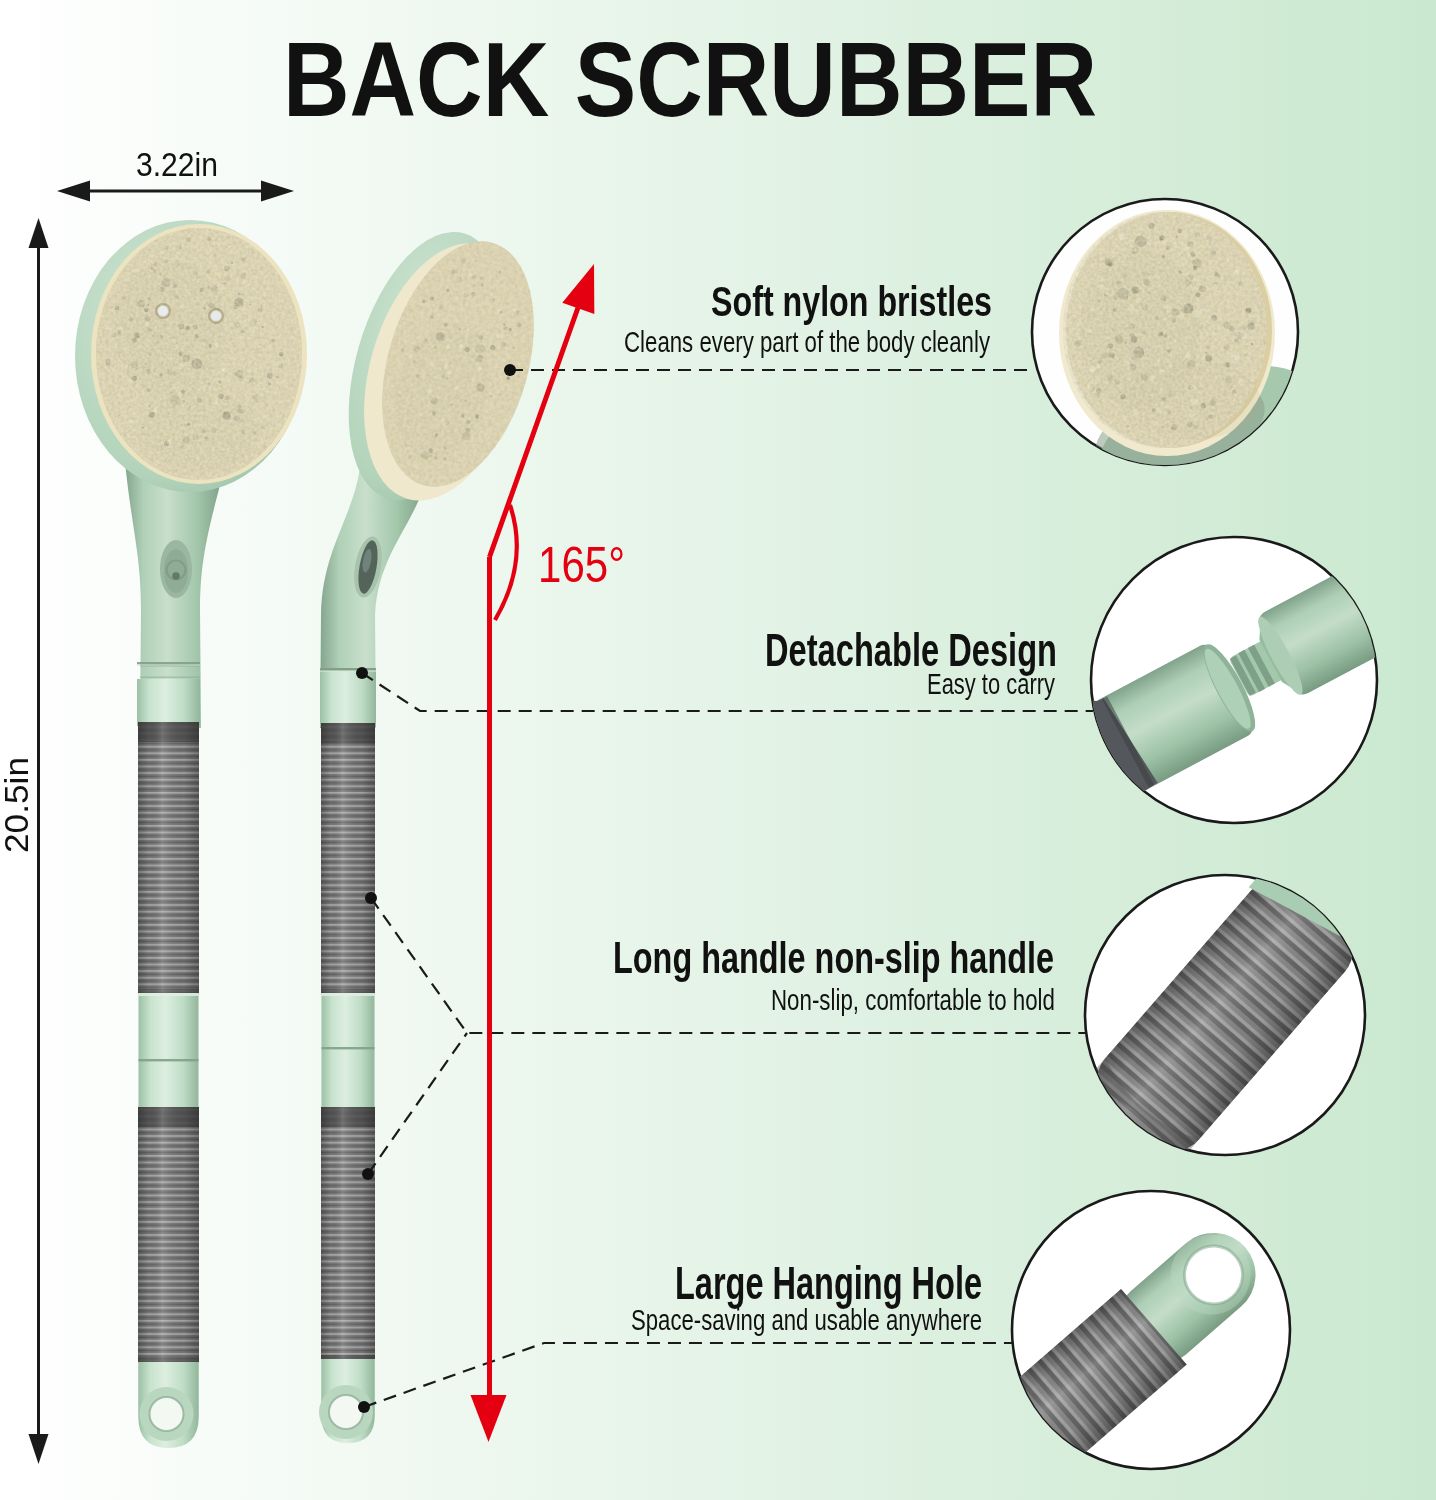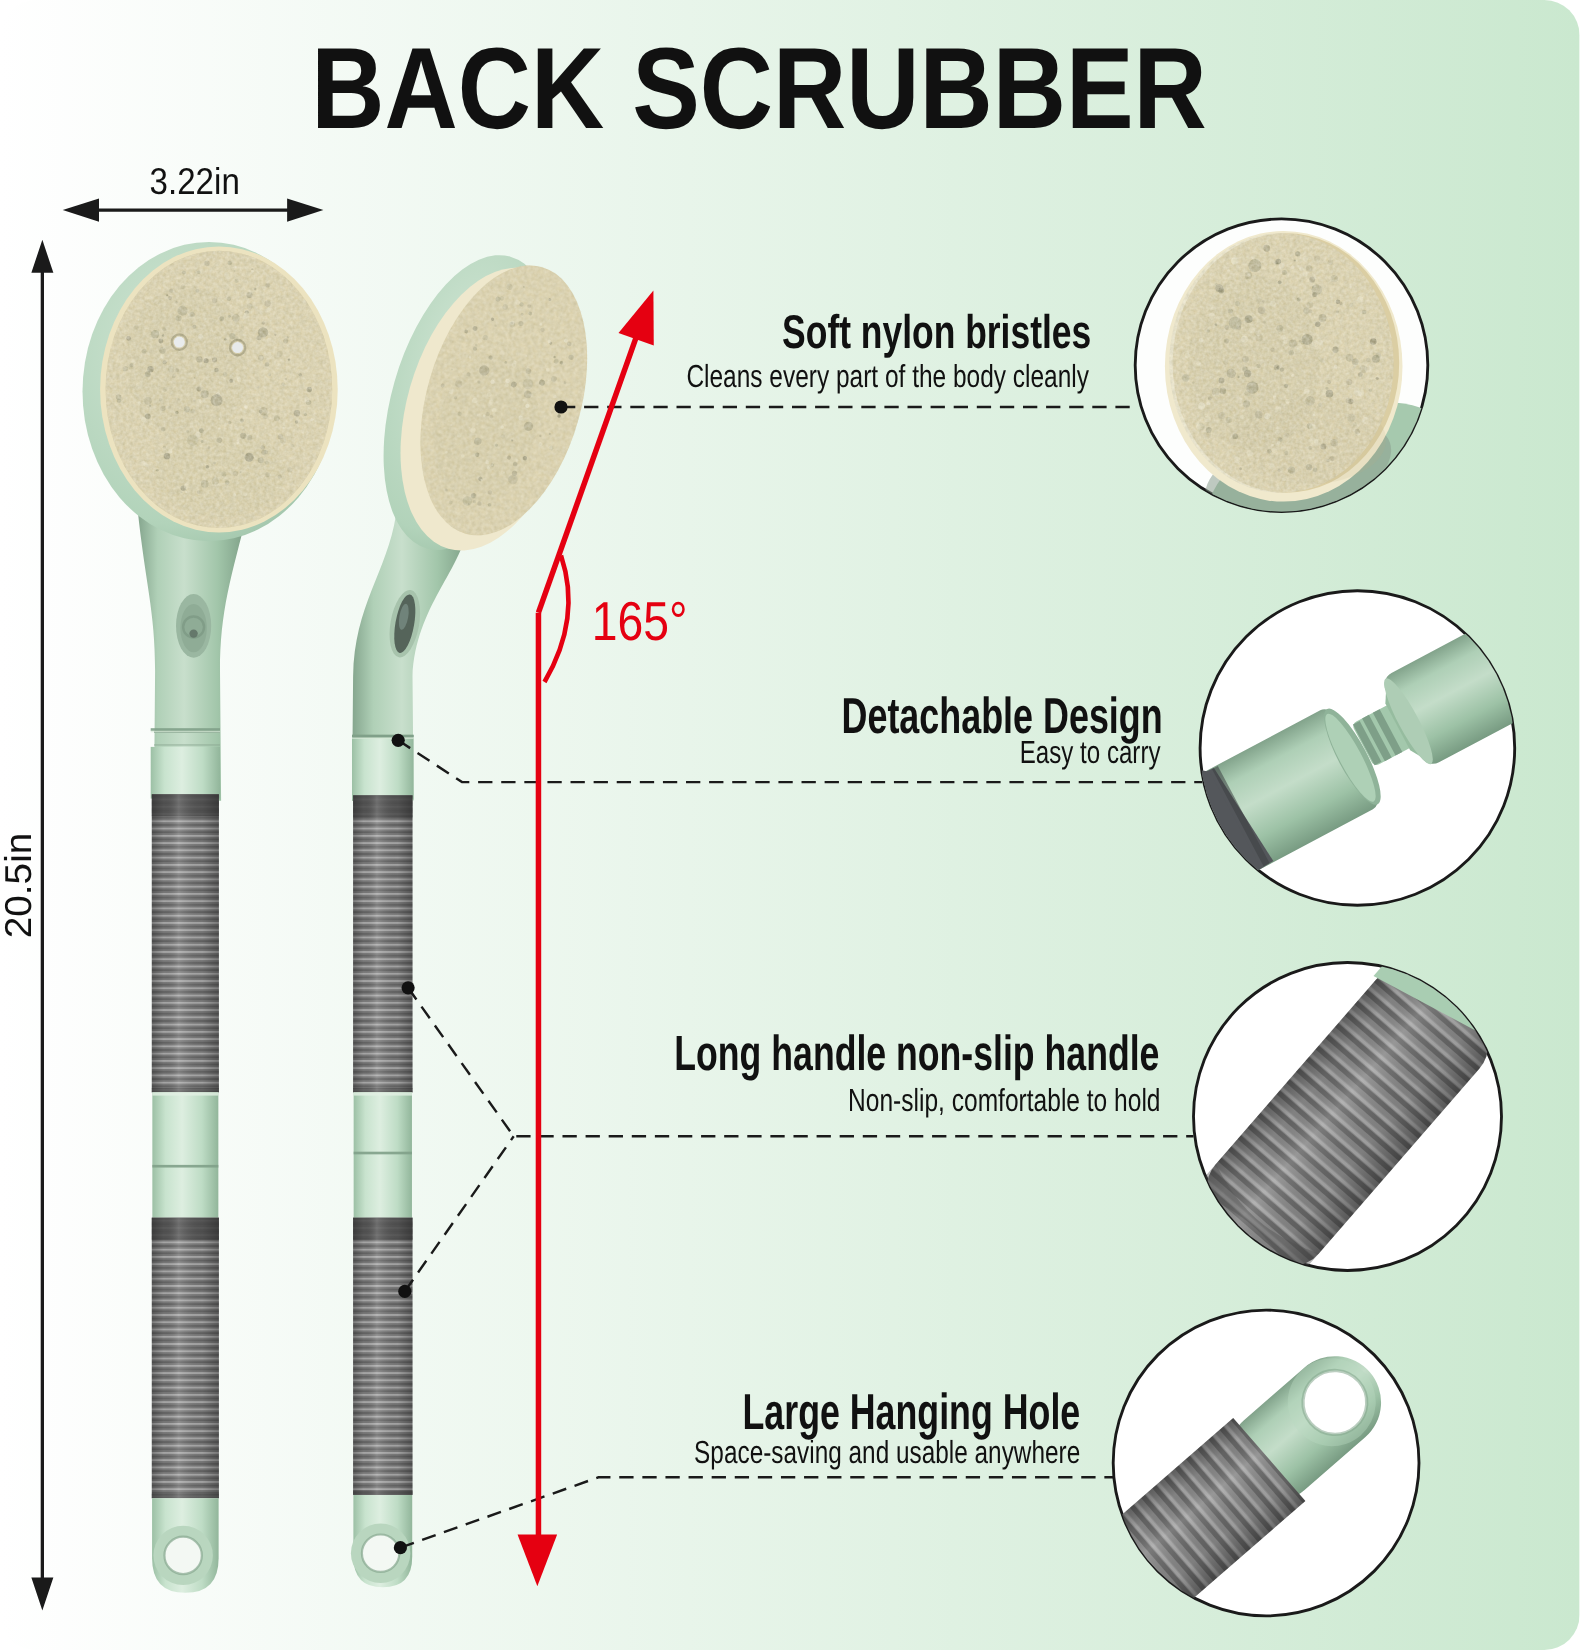--- a/index.html
+++ b/index.html
@@ -1,18 +1,18 @@
 <!DOCTYPE html>
 <html><head>
 <meta charset="utf-8">
 <style>
 html,body{margin:0;padding:0}
 #page{position:relative;width:1436px;height:1500px;overflow:hidden;
 background:linear-gradient(90deg,#ffffff 0%,#cae8cf 100%);
-font-family:"Liberation Sans",sans-serif;border-radius:32px;}
+font-family:"Liberation Sans",sans-serif;}
 #page svg{position:absolute;top:0;left:0}
 </style>
 </head>
 <body>
 <div id="page">
 <svg width="1436" height="1500" viewBox="0 0 1436 1500" xmlns="http://www.w3.org/2000/svg">
 
 <defs>
   <linearGradient id="gh" x1="0" y1="0" x2="1" y2="0">
     <stop offset="0" stop-color="#84a58d"></stop>

